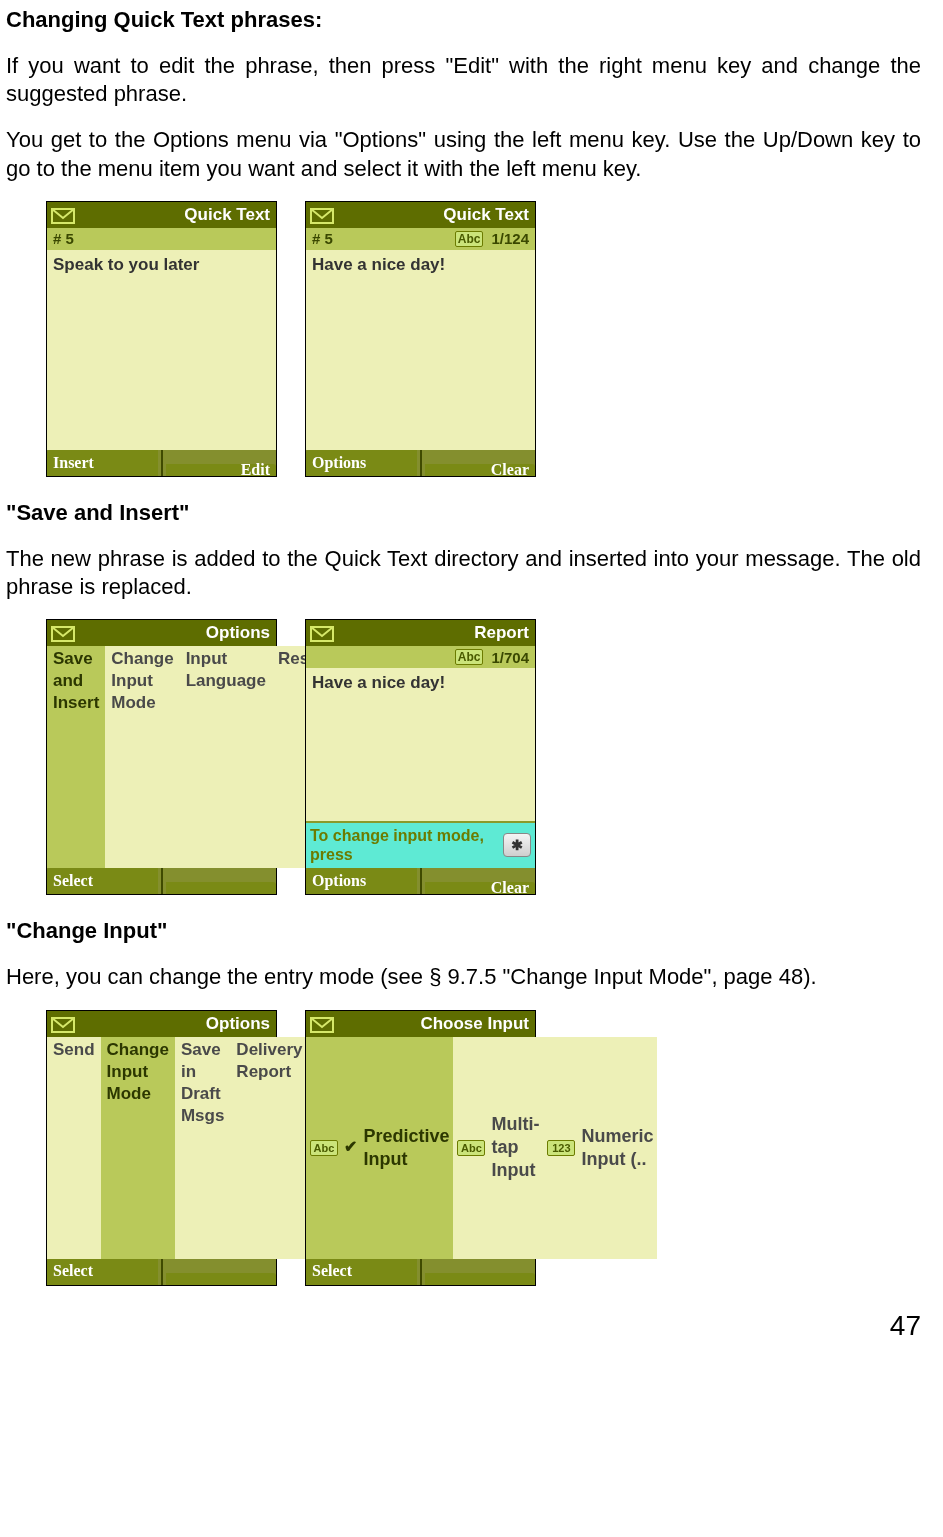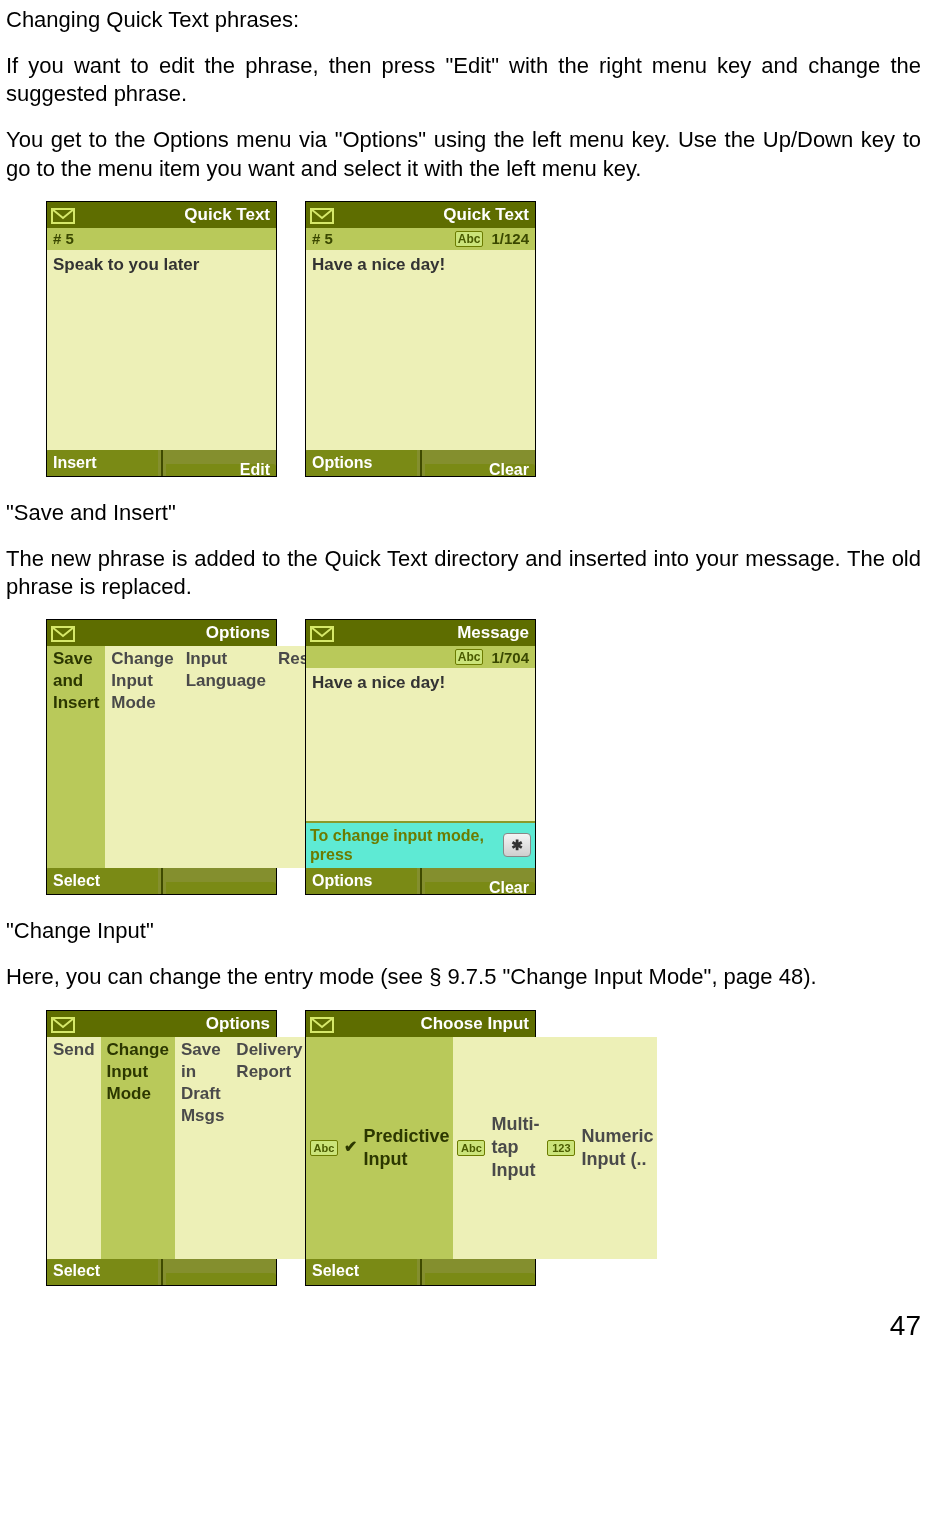--- a/index.html
+++ b/index.html
@@ -4,21 +4,21 @@
 <style>
   html,body{margin:0;padding:0;background:#fff;}
   body{
     width:943px;
     font-family:Arial,Helvetica,sans-serif;
     color:#000;
     font-size:22px;
     line-height:1.28;
   }
   .page{padding:6px 22px 20px 6px;}
-  .bold{font-weight:normal;}
+  .bold{font-weight:bold;}
   p{margin:0 0 18px 0;text-align:justify;}
   .figrow{display:flex;gap:28px;margin:6px 0 22px 0;padding-left:40px;}
 
   .phone{
     width:229px;height:274px;
     border:1px solid #000;
     display:flex;flex-direction:column;
     font-family:Arial,Helvetica,sans-serif;
   }
   .titlebar{
@@ -44,21 +44,21 @@
     font-family:'Trebuchet MS',Arial,sans-serif;
     position:relative;
   }
   .body .line{white-space:pre;}
   .softkeys{
     height:26px;background:#848f2e;display:flex;gap:3px;
   }
   .sk{
     background:#7a8a15;color:#fff;font-weight:bold;font-size:16px;
     flex:1;display:flex;align-items:center;padding:0 6px;
-    font-family:Liberation Sans, sans-serif;
+    font-family:Liberation Serif, serif;
   }
   .sk.left{justify-content:flex-start;border-radius:3px 0 0 0;}
   .sk.right{justify-content:flex-end;border-radius:0 3px 0 0;margin-top:14px;}
   .sk-sep{width:2px;background:#3f4a00;}
 
   
   .optbody{background:#edf0b7;flex:1;display:flex;font-family:'Trebuchet MS',Arial,sans-serif;}
   .optitem{
     font-size:17px;font-weight:bold;color:#4a4a4a;
     padding:2px 6px 2px 6px;line-height:22px;background:#edf0b7;
@@ -189,21 +189,21 @@
   </div>
 
   <div class="phone">
     <div class="titlebar">
       <span class="msgicon-wrap">
         <svg class="msgicon" viewBox="0 0 24 19">
               <rect x="1" y="4" width="22" height="14"></rect>
               <path d="M1 4 L12 13 L23 4"></path>
             </svg>
       </span>
-      <span>Message</span>
+      <span>Report</span>
     </div>
     <div class="status just-right">
       <span class="abc-badge">Abc</span>
       <span>1/704</span>
     </div>
     <div class="body">
       <span class="line">Have a nice day!</span>
       <div class="hintbox">
         <span class="txt">To change input mode, press</span>
         <span class="star-key">✱</span>

